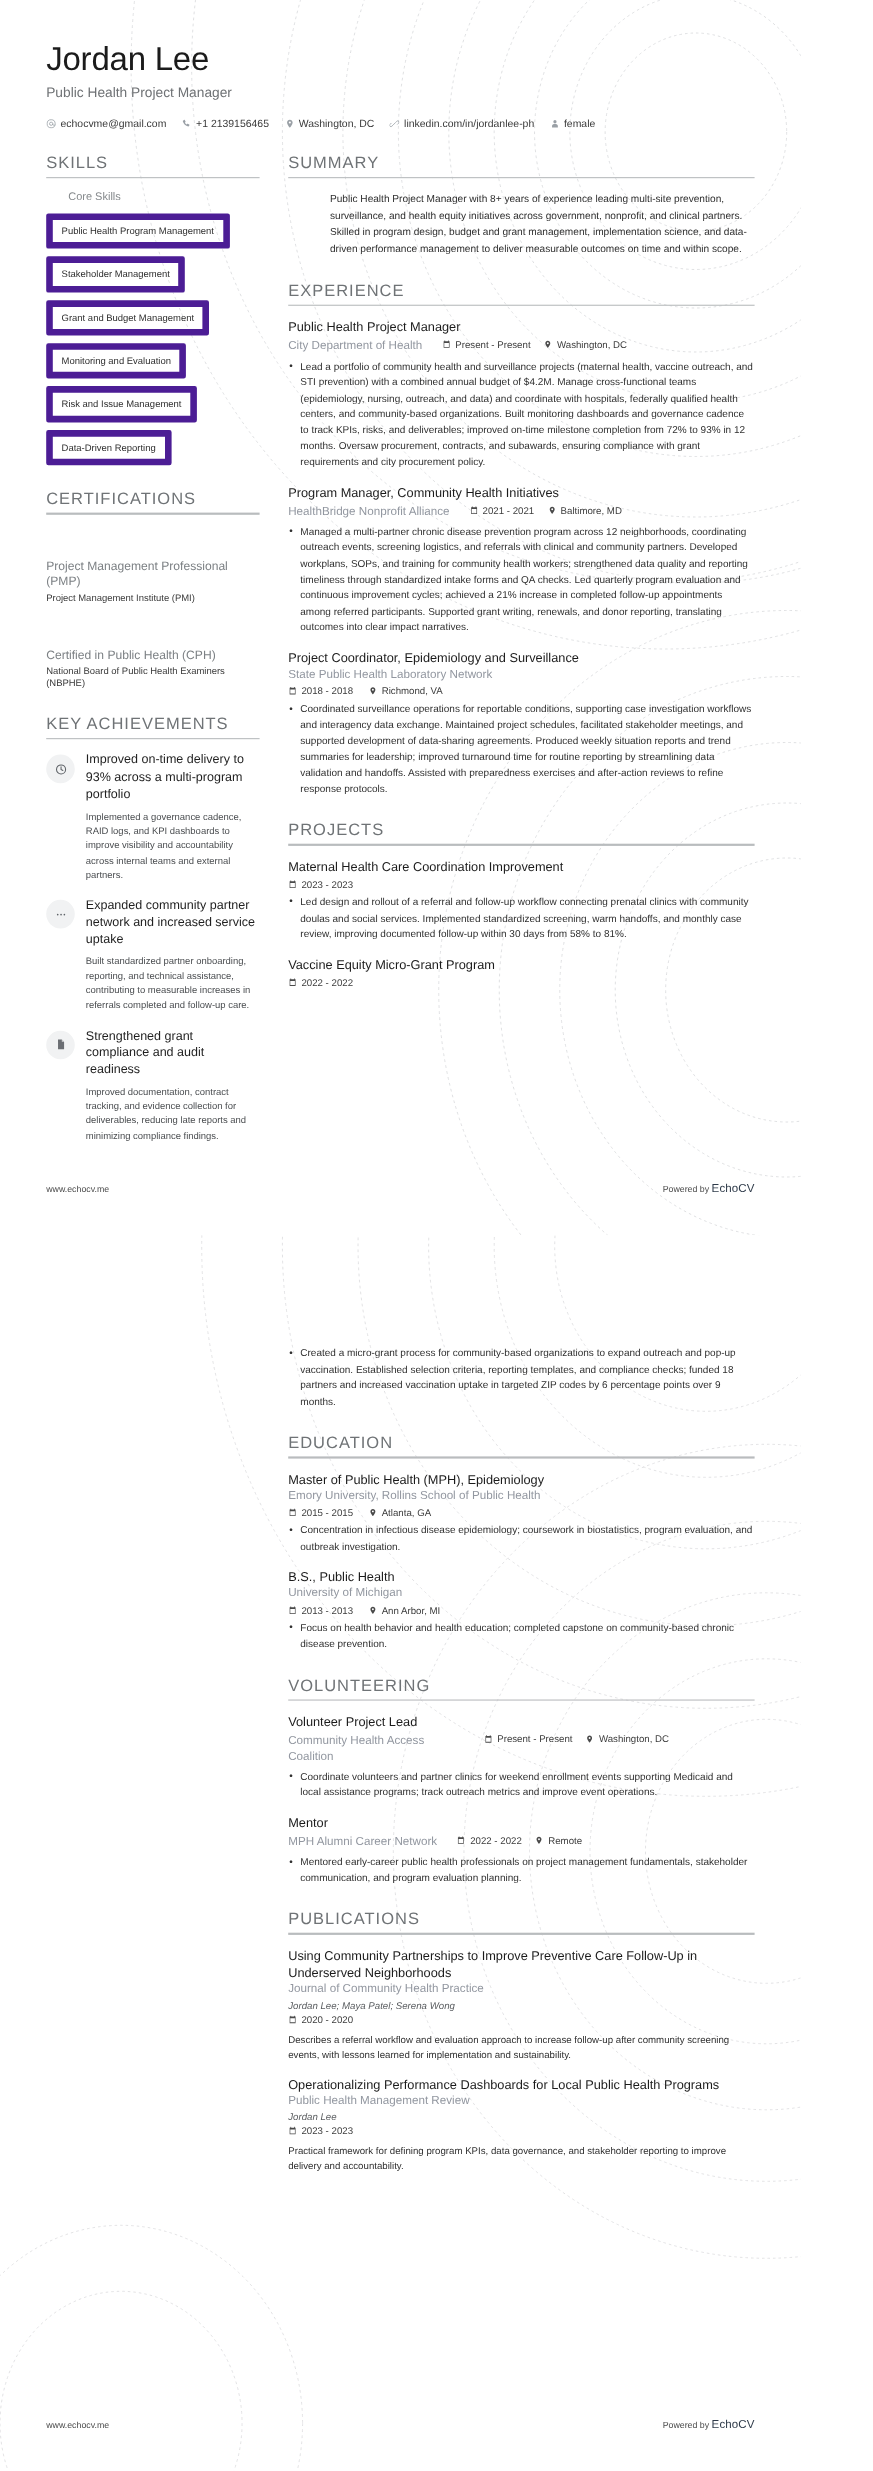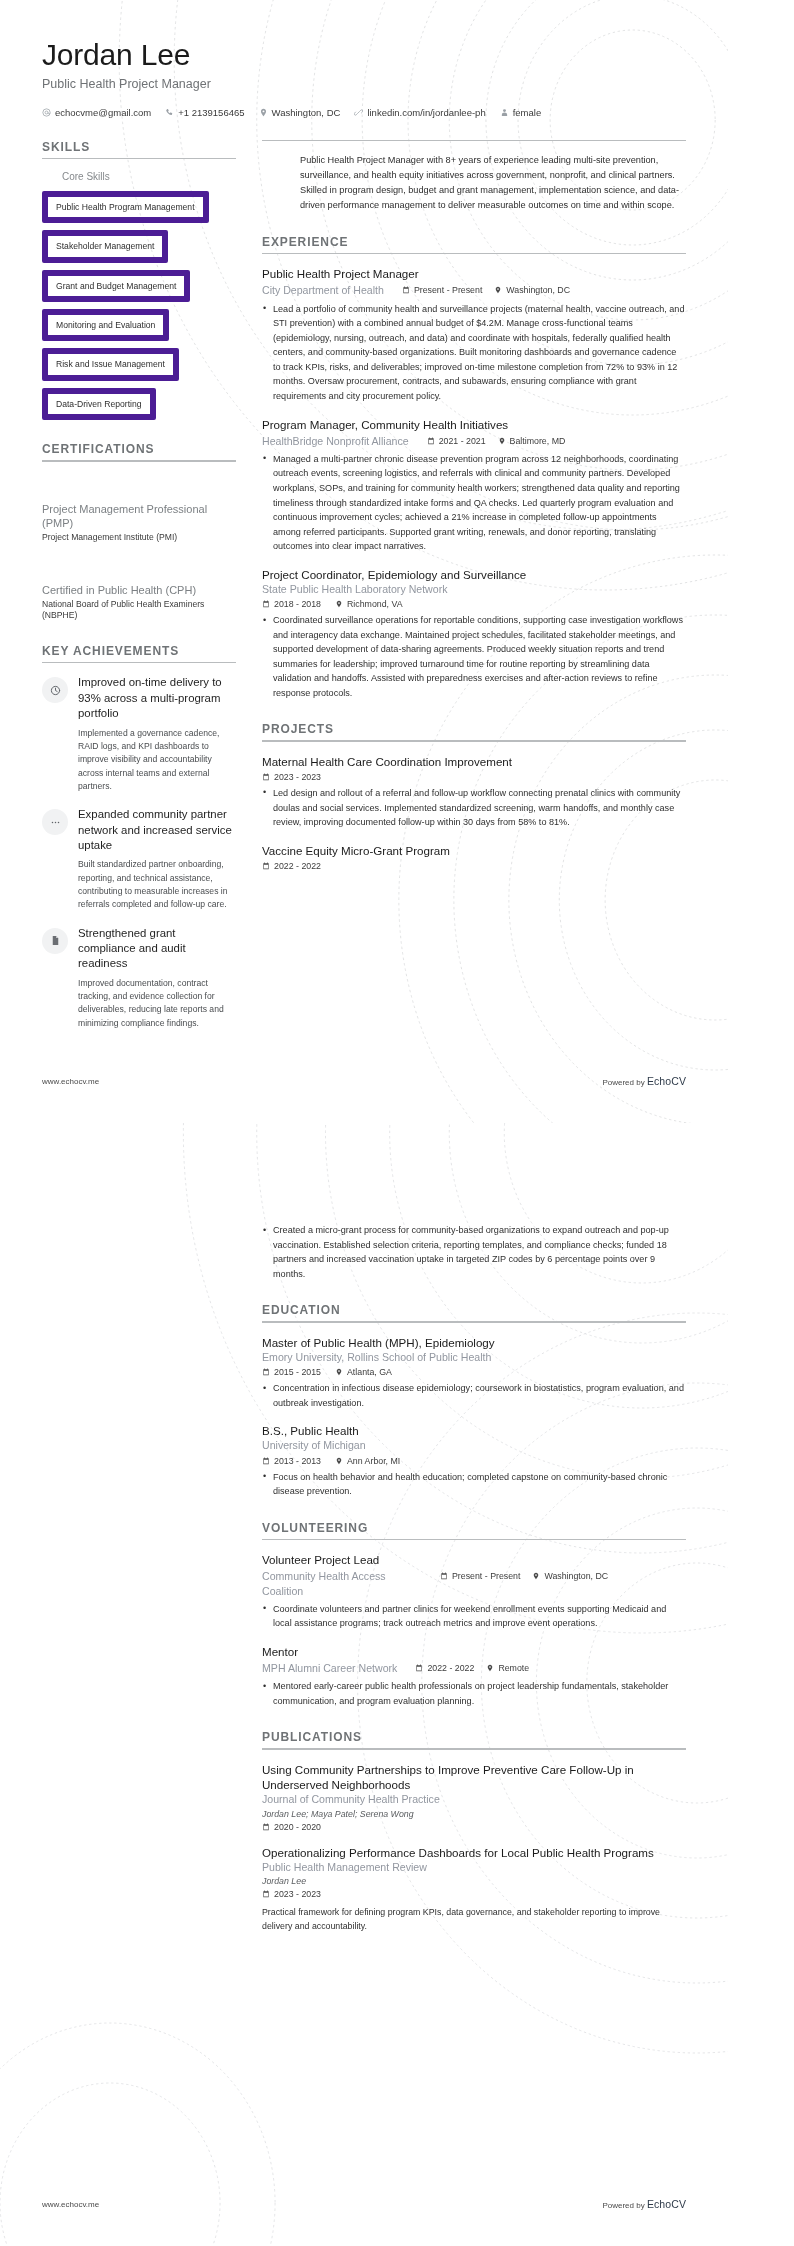--- a/index.html
+++ b/index.html
@@ -59,24 +59,24 @@
   .columns {
     display: flex;
     padding: 22px 42px 0 42px;
     gap: 26px;
     align-items: flex-start;
   }
   .col-left { width: 194px; flex: 0 0 194px; }
   .col-right { flex: 1 1 auto; min-width: 0; }
 
   .sec-title {
-    font-size: 12px;
+    font-size: 15px;
     letter-spacing: 0.9px;
     color: #6f7376;
-    font-weight: 700;
+    font-weight: 400;
     padding-bottom: 4px;
   }
   .sec-rule {
     height: 1.6px;
     background: #b9bcbe;
     margin-bottom: 12px;
   }
   .section { margin-bottom: 22px; }
 
   
@@ -402,20 +402,21 @@
               <div class="ach-title">Strengthened grant compliance and audit readiness</div>
               <div class="ach-desc">Improved documentation, contract tracking, and evidence collection for deliverables, reducing late reports and minimizing compliance findings.</div>
             </div>
           </div>
         </div>
       </div>
 
       <div class="col-right">
 
         <div class="section">
+          <div class="sec-title">SUMMARY</div>
           <div class="sec-rule"></div>
           <div class="summary-text">Public Health Project Manager with 8+ years of experience leading multi-site prevention, surveillance, and health equity initiatives across government, nonprofit, and clinical partners. Skilled in program design, budget and grant management, implementation science, and data-driven performance management to deliver measurable outcomes on time and within scope.</div>
         </div>
 
         <div class="section">
           <div class="sec-title">EXPERIENCE</div>
           <div class="sec-rule"></div>
 
           <div class="entry">
             <div class="entry-title">Public Health Project Manager</div>
@@ -689,21 +690,21 @@
                   <span class="ico">
                     <svg width="8" height="8" viewBox="0 0 16 16" fill="currentColor">
                         <path d="M8 1.5c-2.5 0-4.5 2-4.5 4.5 0 3.4 4.5 8.5 4.5 8.5s4.5-5.1 4.5-8.5c0-2.5-2-4.5-4.5-4.5zm0 6.2A1.7 1.7 0 1 1 8 4.3a1.7 1.7 0 0 1 0 3.4z"></path>
                       </svg>
                   </span>
                   <span>Remote</span>
                 </span>
               </div>
             </div>
             <ul class="bullets">
-              <li>Mentored early-career public health professionals on project leadership fundamentals, stakeholder communication, and program evaluation planning.</li>
+              <li>Mentored early-career public health professionals on project management fundamentals, stakeholder communication, and program evaluation planning.</li>
             </ul>
           </div>
         </div>
 
         <div class="section">
           <div class="sec-title">PUBLICATIONS</div>
           <div class="sec-rule"></div>
 
           <div class="entry">
             <div class="entry-title">Using Community Partnerships to Improve Preventive Care Follow-Up in Underserved Neighborhoods</div>
@@ -712,20 +713,21 @@
             <div class="meta-line">
               <span class="meta">
                 <span class="ico">
                   <svg width="8" height="8" viewBox="0 0 16 16" fill="currentColor">
                       <path d="M4 1v1.5H2.6v12h10.8v-12H12V1h-1.4v1.5H5.4V1zm-.2 4.6h8.4V13H3.8z"></path>
                     </svg>
                 </span>
                 <span>2020 - 2020</span>
               </span>
             </div>
+            <div class="pub-desc">Describes a referral workflow and evaluation approach to increase follow-up after community screening events, with lessons learned for implementation and sustainability.</div>
           </div>
 
           <div class="entry">
             <div class="entry-title">Operationalizing Performance Dashboards for Local Public Health Programs</div>
             <div class="entry-org">Public Health Management Review</div>
             <div class="pub-authors">Jordan Lee</div>
             <div class="meta-line">
               <span class="meta">
                 <span class="ico">
                   <svg width="8" height="8" viewBox="0 0 16 16" fill="currentColor">

